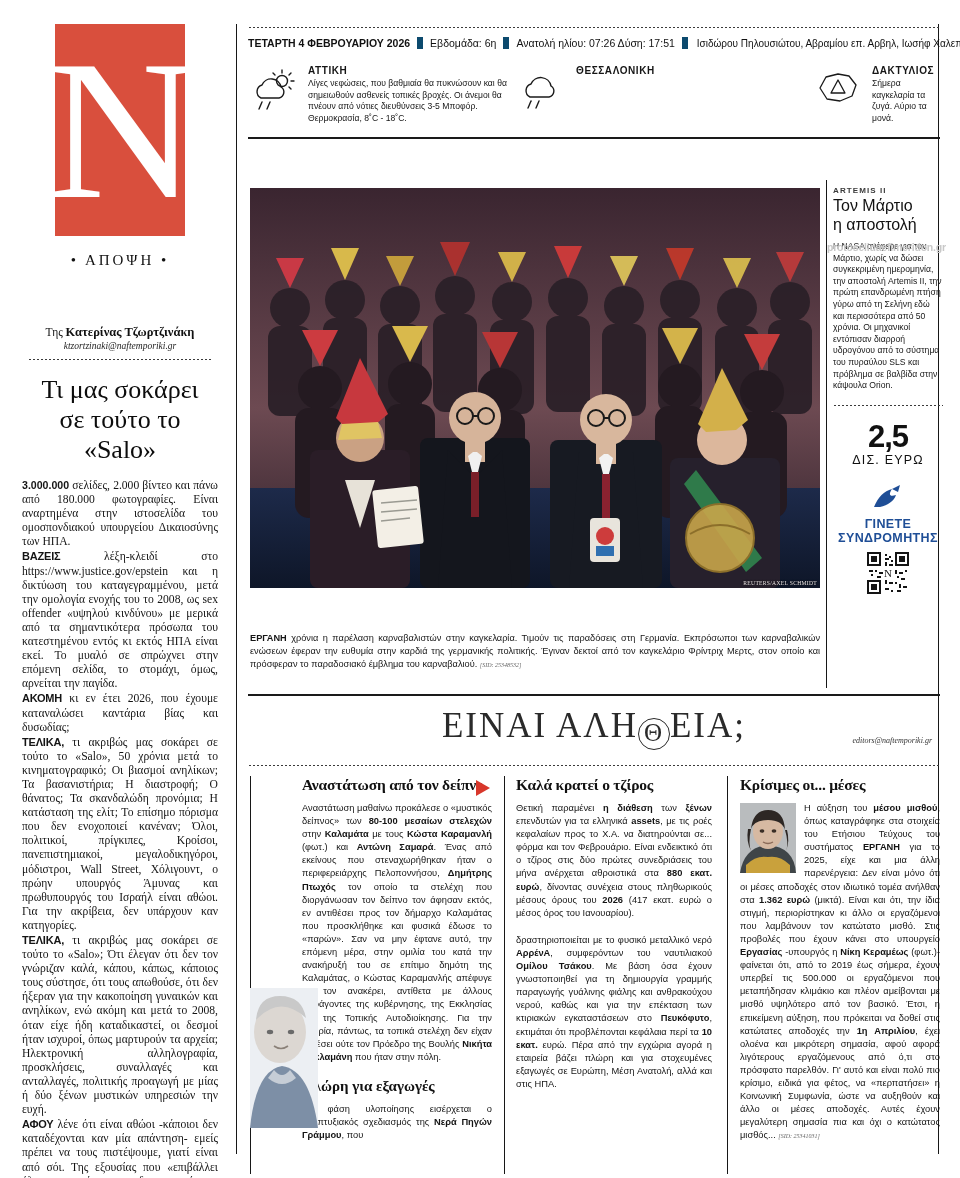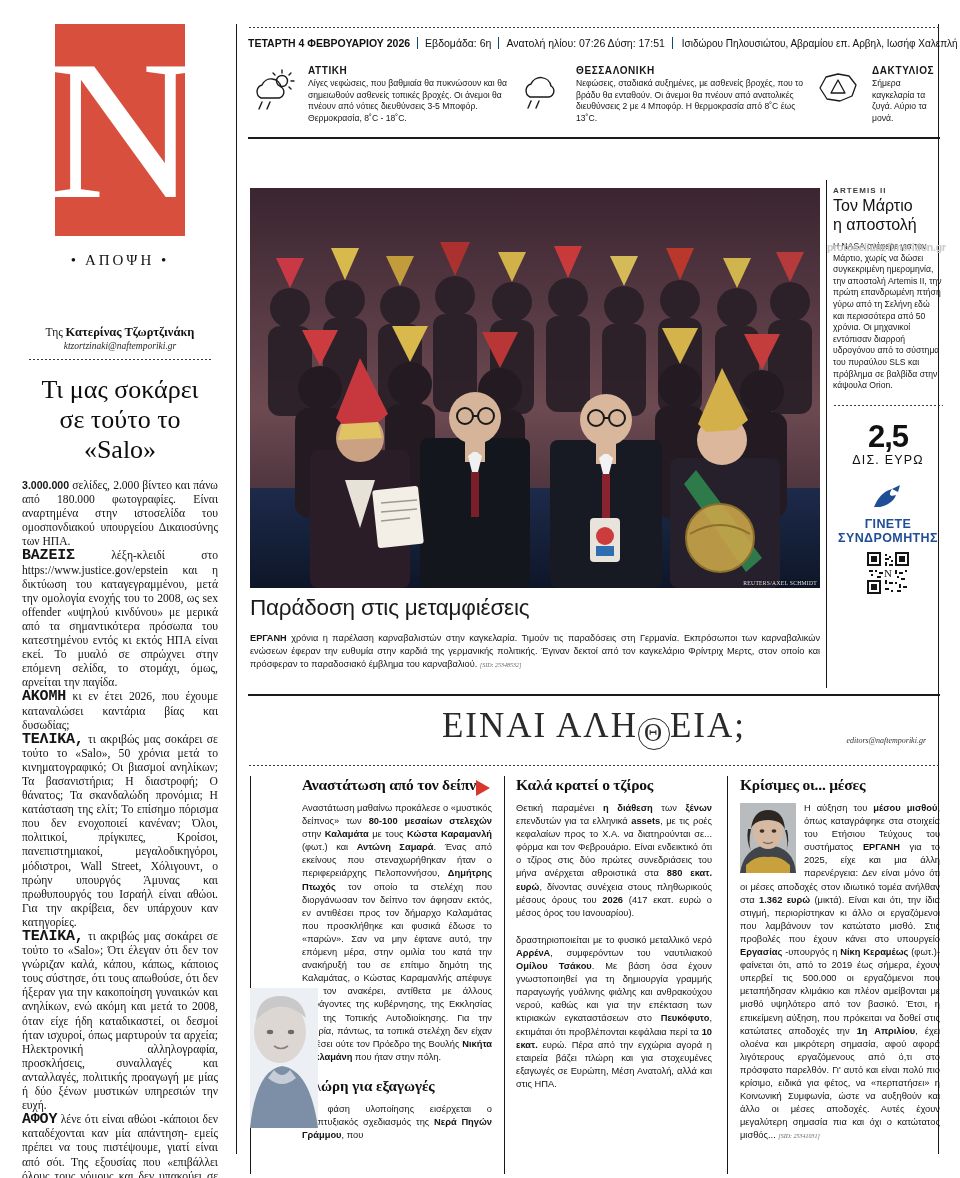--- a/index.html
+++ b/index.html
@@ -58,34 +58,34 @@
     font-family:"Liberation Serif", serif;
     font-size:26px;line-height:30px;text-align:center;
     margin-top:14px;color:#0c0c0c;font-weight:400;
   }
   .op-body{
     font-family:"Liberation Serif", serif;
     font-size:11.6px;line-height:14.1px;
     text-align:justify;margin-top:13px;color:#141414;
     hyphens:auto;
   }
-  .op-body b{font-family:Liberation Mono, monospace;font-size:15px;font-weight:700;letter-spacing:-0.2px;}
+  .op-body b{font-family:Liberation Sans, sans-serif;font-size:11px;font-weight:700;letter-spacing:-0.2px;}
   .op-body .num{font-weight:700;font-family:"Liberation Sans",sans-serif;font-size:10.6px;}
   .vrule-left{
     position:absolute;left:236px;top:24px;width:1px;height:1130px;background:#171717;
   }
 
   
   .top-wrap{position:absolute;left:248px;top:26px;width:692px;}
   .date-line{
     display:flex;align-items:center;gap:0;
     font-size:10.5px;margin:8px 0 0 0;color:#111;
     white-space:nowrap;
   }
-  .date-line .seg{padding:0 7px;border-right:1px solid #0c4a6e;}
+  .date-line .seg{padding:0 7px;border-right:6px solid #0c4a6e;}
   .date-line .seg:first-child{padding-left:0;}
   .date-line .seg:last-child{border-right:none;}
   .date-line b{font-weight:700;}
   .date-line .saints{font-size:10px;padding-left:9px;border-right:none;}
 
   .weather-row{display:flex;margin-top:16px;gap:0;}
   .wx{display:flex;gap:8px;}
   .wx-icon{flex:0 0 auto;width:52px;display:flex;align-items:flex-start;justify-content:center;padding-top:3px;}
   .wx-txt{font-size:8.6px;line-height:11.4px;color:#161616;}
   .wx-title{font-weight:700;font-size:10px;letter-spacing:0.6px;margin-bottom:2px;}
@@ -159,21 +159,21 @@
     font-size:35px;letter-spacing:2px;color:#2a2a2a;
     text-align:center;width:560px;margin:0 auto;
     position:relative;
   }
   .theta-circ{
     display:inline-block;border:1.6px solid #2a2a2a;border-radius:50%;
     width:30px;height:30px;line-height:27px;text-align:center;font-size:25px;
     vertical-align:-4px;
   }
   .banner-mail{
-    position:absolute;right:14px;top:30px;
+    position:absolute;right:8px;top:30px;
     font-family:"Liberation Serif",serif;font-style:italic;
     font-size:8px;color:#333;
   }
   .banner-rule-bot{position:absolute;left:248px;top:764px;width:692px;}
 
   
   .bcols{position:absolute;left:248px;top:776px;width:692px;height:400px;}
   .bcol{position:absolute;top:0;}
   .bcol-1{left:54px;width:190px;}
   .bcol-2{left:268px;width:196px;}
@@ -287,21 +287,20 @@
           <svg width="46" height="44" viewBox="0 0 46 44">
             <g fill="none" stroke="#1a1a1a" stroke-width="1.4" stroke-linecap="round">
               <path d="M11 29 a7 7 0 0 1 1 -13 a10.5 10.5 0 0 1 20 2 a6 6 0 0 1 -2 11 z"></path>
               <line x1="12" y1="33" x2="9" y2="40"></line>
               <line x1="20" y1="33" x2="17" y2="40"></line>
             </g>
           </svg>
         </div>
         <div class="wx-txt">
           <div class="wx-title">ΘΕΣΣΑΛΟΝΙΚΗ</div>
-          <div>Νεφώσεις, σταδιακά αυξημένες, με ασθενείς βροχές, που το βράδυ θα ενταθούν. Οι άνεμοι θα πνέουν από ανατολικές διευθύνσεις 2 με 4 Μποφόρ. Η θερμοκρασία από 8˚C έως 13˚C.</div>
         </div>
       </div>
 
       <div class="wx wx-3">
         <div class="wx-icon">
           <svg width="44" height="40" viewBox="0 0 44 40">
             <g fill="none" stroke="#1a1a1a" stroke-width="1.3" stroke-linejoin="round">
               <path d="M4 20 L10 9 L22 6 L33 8 L40 17 L36 28 L24 33 L11 31 Z"></path>
               <path d="M22 12 L29 25 L15 25 Z"></path>
             </g>
@@ -451,21 +450,20 @@
 
       <rect x="340" y="330" width="30" height="44" rx="4" fill="#e8e4dc"></rect>
       <circle cx="355" cy="348" r="9" fill="#cd3c3c"></circle>
       <rect x="346" y="358" width="18" height="10" fill="#2f6fb0"></rect>
 
       <rect width="570" height="400" fill="none"></rect>
     </svg>
     <div class="photo-credit">REUTERS/AXEL SCHMIDT</div>
   </div>
 
-  <div class="photo-head">Παράδοση στις μεταμφιέσεις</div>
   <div class="photo-cap">
     <b>ΕΡΓΑΝΗ</b><span> χρόνια η παρέλαση καρναβαλιστών στην καγκελαρία. Τιμούν τις παραδόσεις στη Γερμανία. Εκπρόσωποι των καρναβαλικών ενώσεων έφεραν την ευθυμία στην καρδιά της γερμανικής πολιτικής. Έγιναν δεκτοί από τον καγκελάριο Φρίντριχ Μερτς, στον οποίο και πρόσφεραν το παραδοσιακό έμβλημα του καρναβαλιού.</span> <span class="cid">[SID: 25348532]</span>
   </div>
 
   <div class="vrule-right"></div>
 
   <div class="rail">
     <div class="rail-kicker">ARTEMIS II</div>
     <div class="rail-head">
       <div>Τον Μάρτιο</div>

